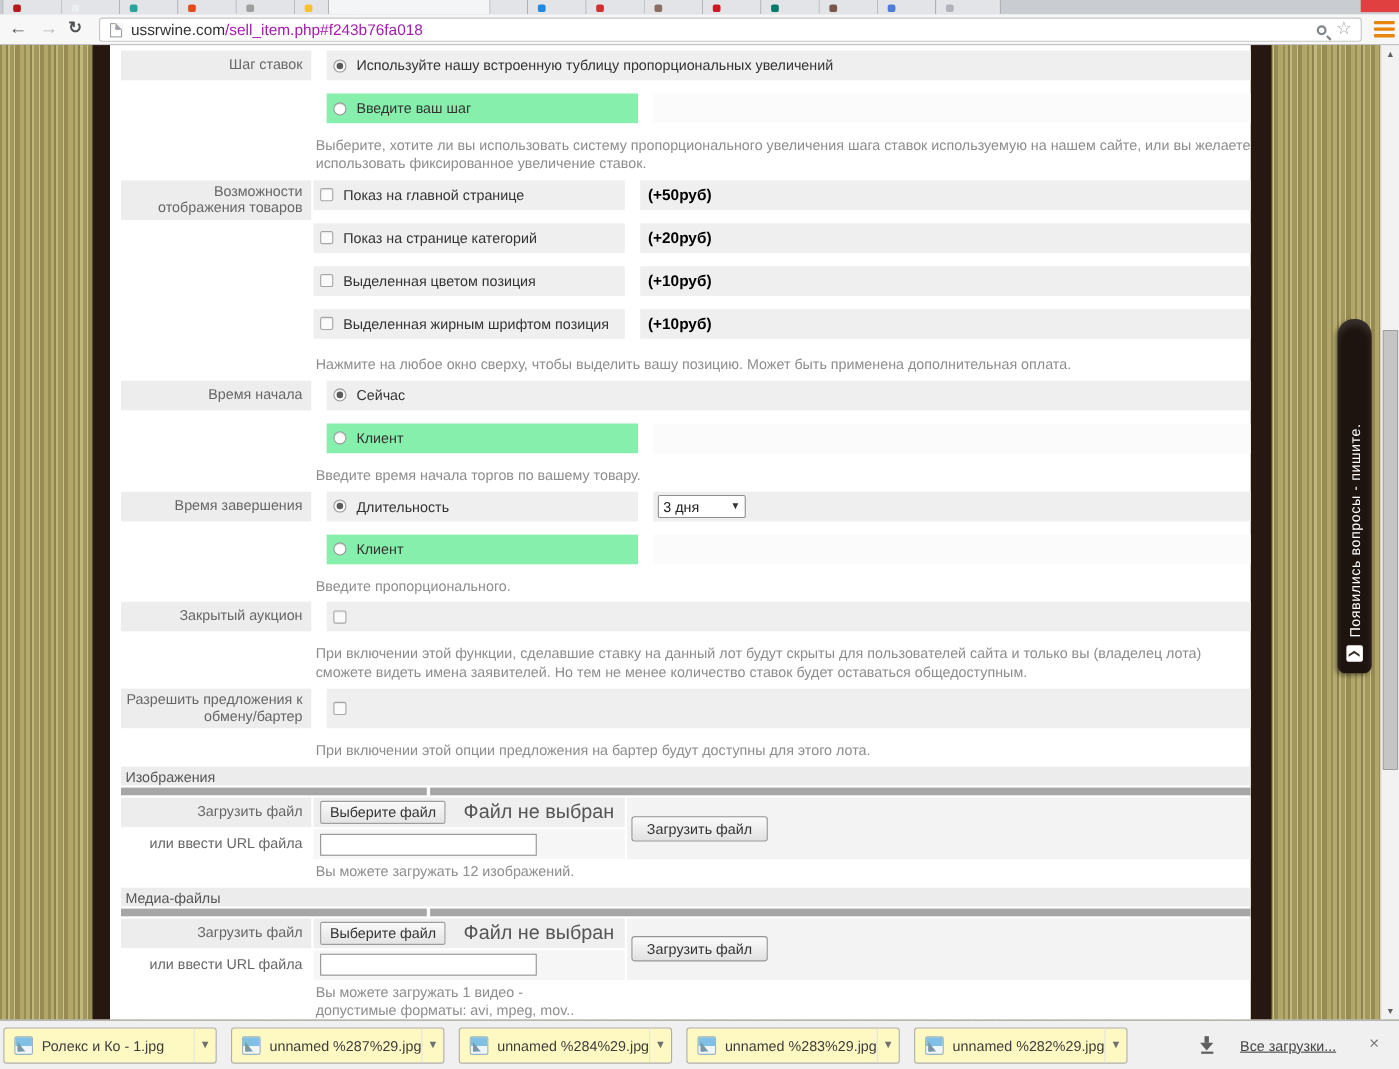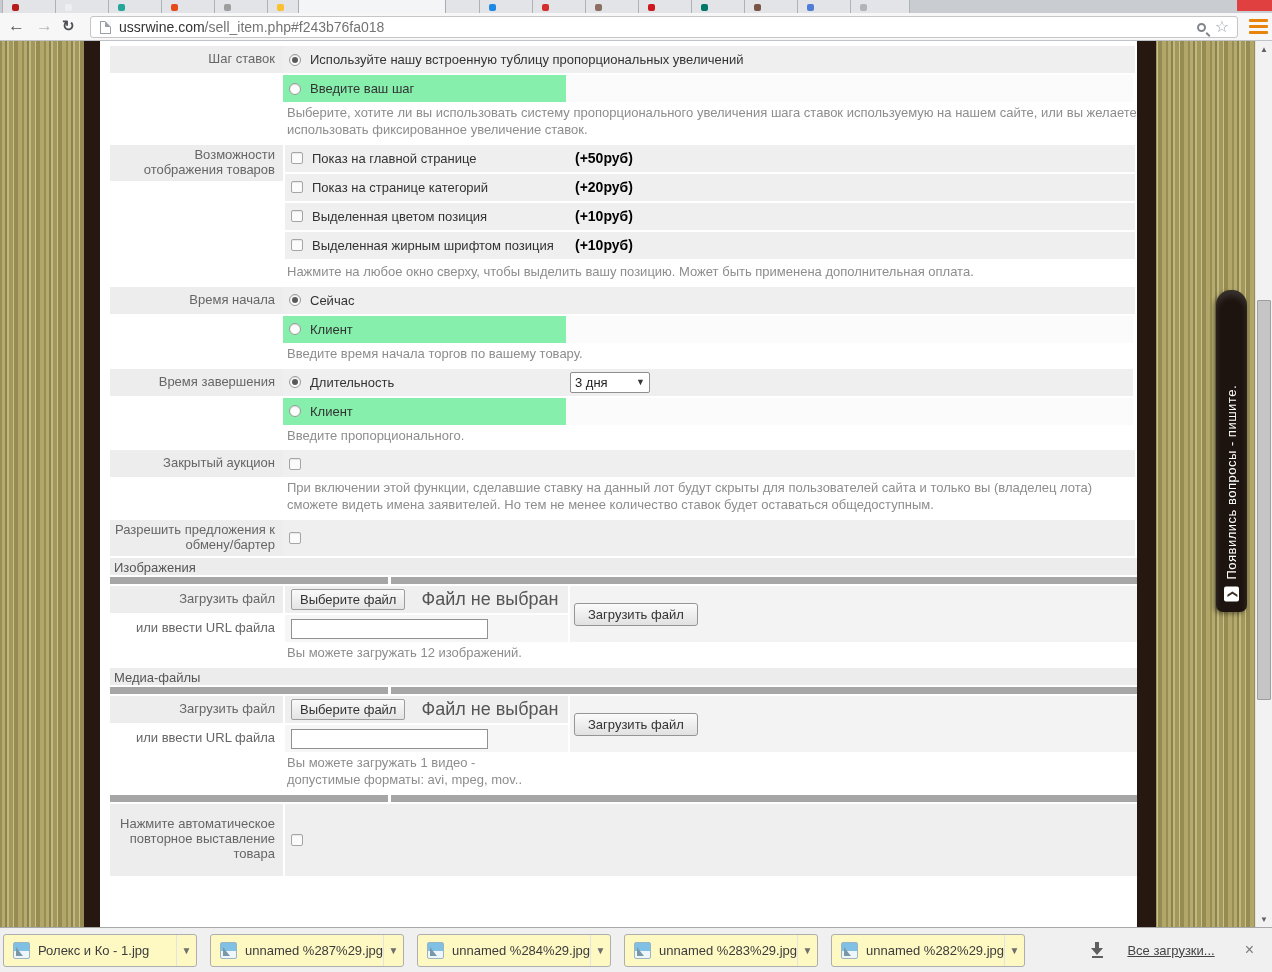--- a/index.html
+++ b/index.html
@@ -17,41 +17,41 @@
   
   .toolbar{position:absolute;left:0;top:13px;width:100%;height:28px;background:#f7f7f7;border-bottom:1px solid #bfc2c6;}
   .nav-ic{position:absolute;top:2px;font-size:17px;font-weight:bold;line-height:22px;cursor:default;}
   .back{left:8px;color:#555;}
   .fwd{left:36px;color:#b5b8bb;}
   .reload{left:62px;color:#4e5256;font-size:15px;}
   .urlbar{position:absolute;left:90px;top:3px;width:1148px;height:22px;background:#fff;border:1px solid #c6c6c6;border-radius:3px;display:flex;align-items:center;}
   .pageic{width:11px;height:13px;border:1px solid #9aa0a6;background:#fff;margin:0 8px 0 9px;position:relative;}
   .pageic::after{content:'';position:absolute;right:-1px;top:-1px;border:3px solid #f7f7f7;border-left-color:#9aa0a6;border-bottom-color:#9aa0a6;}
   .urltext{font-size:14px;color:#333;white-space:nowrap;}
-  .urltext .path{color:#737373;}
+  .urltext .path{color:#a21caf;}
   .url-right{margin-left:auto;display:flex;align-items:center;gap:9px;padding-right:8px;}
   .mag{width:9px;height:9px;border:2px solid #80868b;border-radius:50%;position:relative;}
   .mag::after{content:'';position:absolute;width:2px;height:5px;background:#80868b;left:8px;top:7px;transform:rotate(-45deg);}
   .star{color:#9aa0a6;font-size:16px;line-height:16px;}
   .menu-ic{position:absolute;right:4px;top:5px;width:19px;height:17px;display:flex;flex-direction:column;justify-content:space-between;padding:1px 0;}
   .menu-ic i{display:block;height:3px;background:#e8830c;border-radius:1px;}
 
   
   .viewport{position:absolute;left:0;top:41px;right:0;bottom:45px;overflow:hidden;
     background-color:#ab9f63;
     background-image:
       repeating-linear-gradient(90deg,#988d53 0 2px,#b6ab6f 2px 5px,#8d8350 5px 7px,#c2b87e 7px 9px,#a2975c 9px 13px,#cbc288 13px 14px,#968b52 14px 18px,#b2a768 18px 22px),
       repeating-linear-gradient(0deg,rgba(0,0,0,.07) 0 1px,rgba(255,255,255,.04) 1px 3px);}
   .edge{position:absolute;top:0;bottom:0;width:16px;background:#261810;}
   .edge.left{left:84px;}
   .edge.right{left:1137px;width:19px;}
   .panel{position:absolute;left:100px;top:0;width:1037px;bottom:0;background:#fff;overflow:hidden;padding:5px 0 0 10px;}
 
   
-  .frow{display:grid;grid-template-columns:173px 283px 567px;gap:0;margin-bottom:2px;}
+  .frow{display:grid;grid-template-columns:173px 283px 567px;gap:14px;margin-bottom:12px;}
   .frow.two{grid-template-columns:173px 852px;}
   .cell{min-height:27px;display:flex;align-items:center;}
   .lbl{background:#ededed;justify-content:flex-end;text-align:right;color:#666;font-size:13px;padding:3px 8px 3px 2px;line-height:1.15;align-items:center;}
   .lblghost{background:transparent;}
   .optc{background:#efefef;padding:3px 6px;gap:9px;font-size:13px;color:#333;}
   .rc{background:#efefef;padding:3px 4px;}
   .shadeB .optc{background:#86efac;}
   .shadeB .rc{background:#fbfbfb;}
   .radio{flex:0 0 12px;width:12px;height:12px;border:1px solid #999;border-radius:50%;background:#fdfdfd;box-shadow:inset 0 1px 1px rgba(0,0,0,.12);position:relative;}
   .radio.sel::after{content:'';position:absolute;left:2px;top:2px;width:6px;height:6px;border-radius:50%;background:#5a5a5a;}
@@ -324,20 +324,21 @@
         </div>
       </div>
       <div class="helprow">При включении этой функции, сделавшие ставку на данный лот будут скрыты для пользователей сайта и только вы (владелец лота) сможете видеть имена заявителей. Но тем не менее количество ставок будет оставаться общедоступным.</div>
 
       <div class="frow two">
         <div class="cell lbl">Разрешить предложения к обмену/бартер</div>
         <div class="cell optc">
           <span class="chk"></span>
         </div>
       </div>
+      <div class="helprow">При включении этой опции предложения на бартер будут доступны для этого лота.</div>
 
       <div class="sechdr">Изображения</div>
       <div class="secbar">
           <i class="b1"></i>
           <i class="b2"></i>
         </div>
       <div class="upgrid">
         <div class="cell lbl">Загрузить файл</div>
         <div class="cell optc">
           <span class="filebtn">Выберите файл</span>

